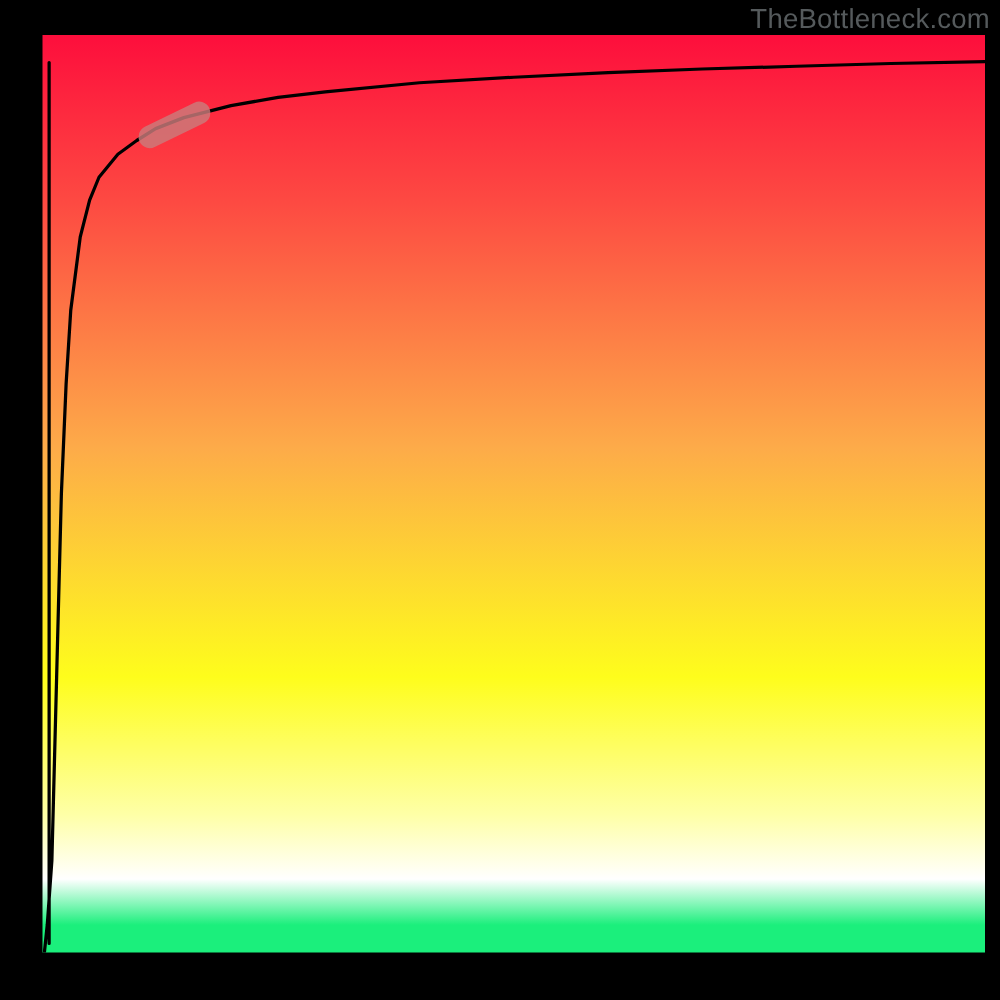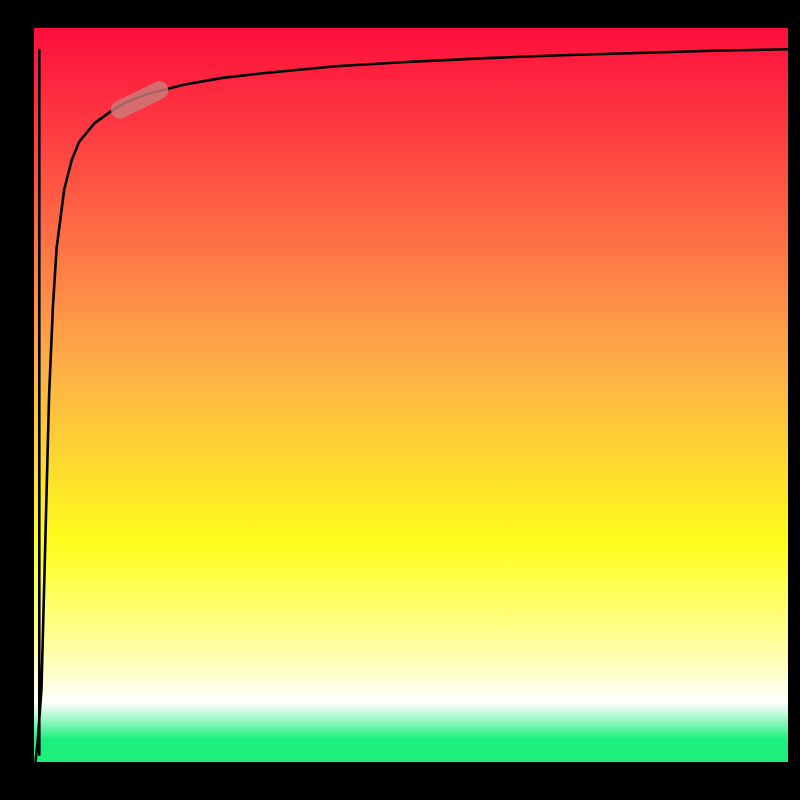--- a/index.html
+++ b/index.html
@@ -27,20 +27,21 @@
   }
   svg {
     display: block;
   }
 </style>
 </head>
 <body>
 
 <div class="root">
 
+  <div class="watermark">TheBottleneck.com</div>
 
   <svg id="plot" width="800" height="800" viewBox="0 0 800 800">
     <defs>
       <linearGradient id="bg-grad" x1="0" y1="0" x2="0" y2="1">
           <stop offset="0.0%" stop-color="#fd0e3c"></stop>
           <stop offset="18.0%" stop-color="#fd4942"></stop>
           <stop offset="45.0%" stop-color="#fdab49"></stop>
           <stop offset="70.0%" stop-color="#fefd1c"></stop>
           <stop offset="85.0%" stop-color="#feffa7"></stop>
           <stop offset="92.0%" stop-color="#ffffff"></stop>

